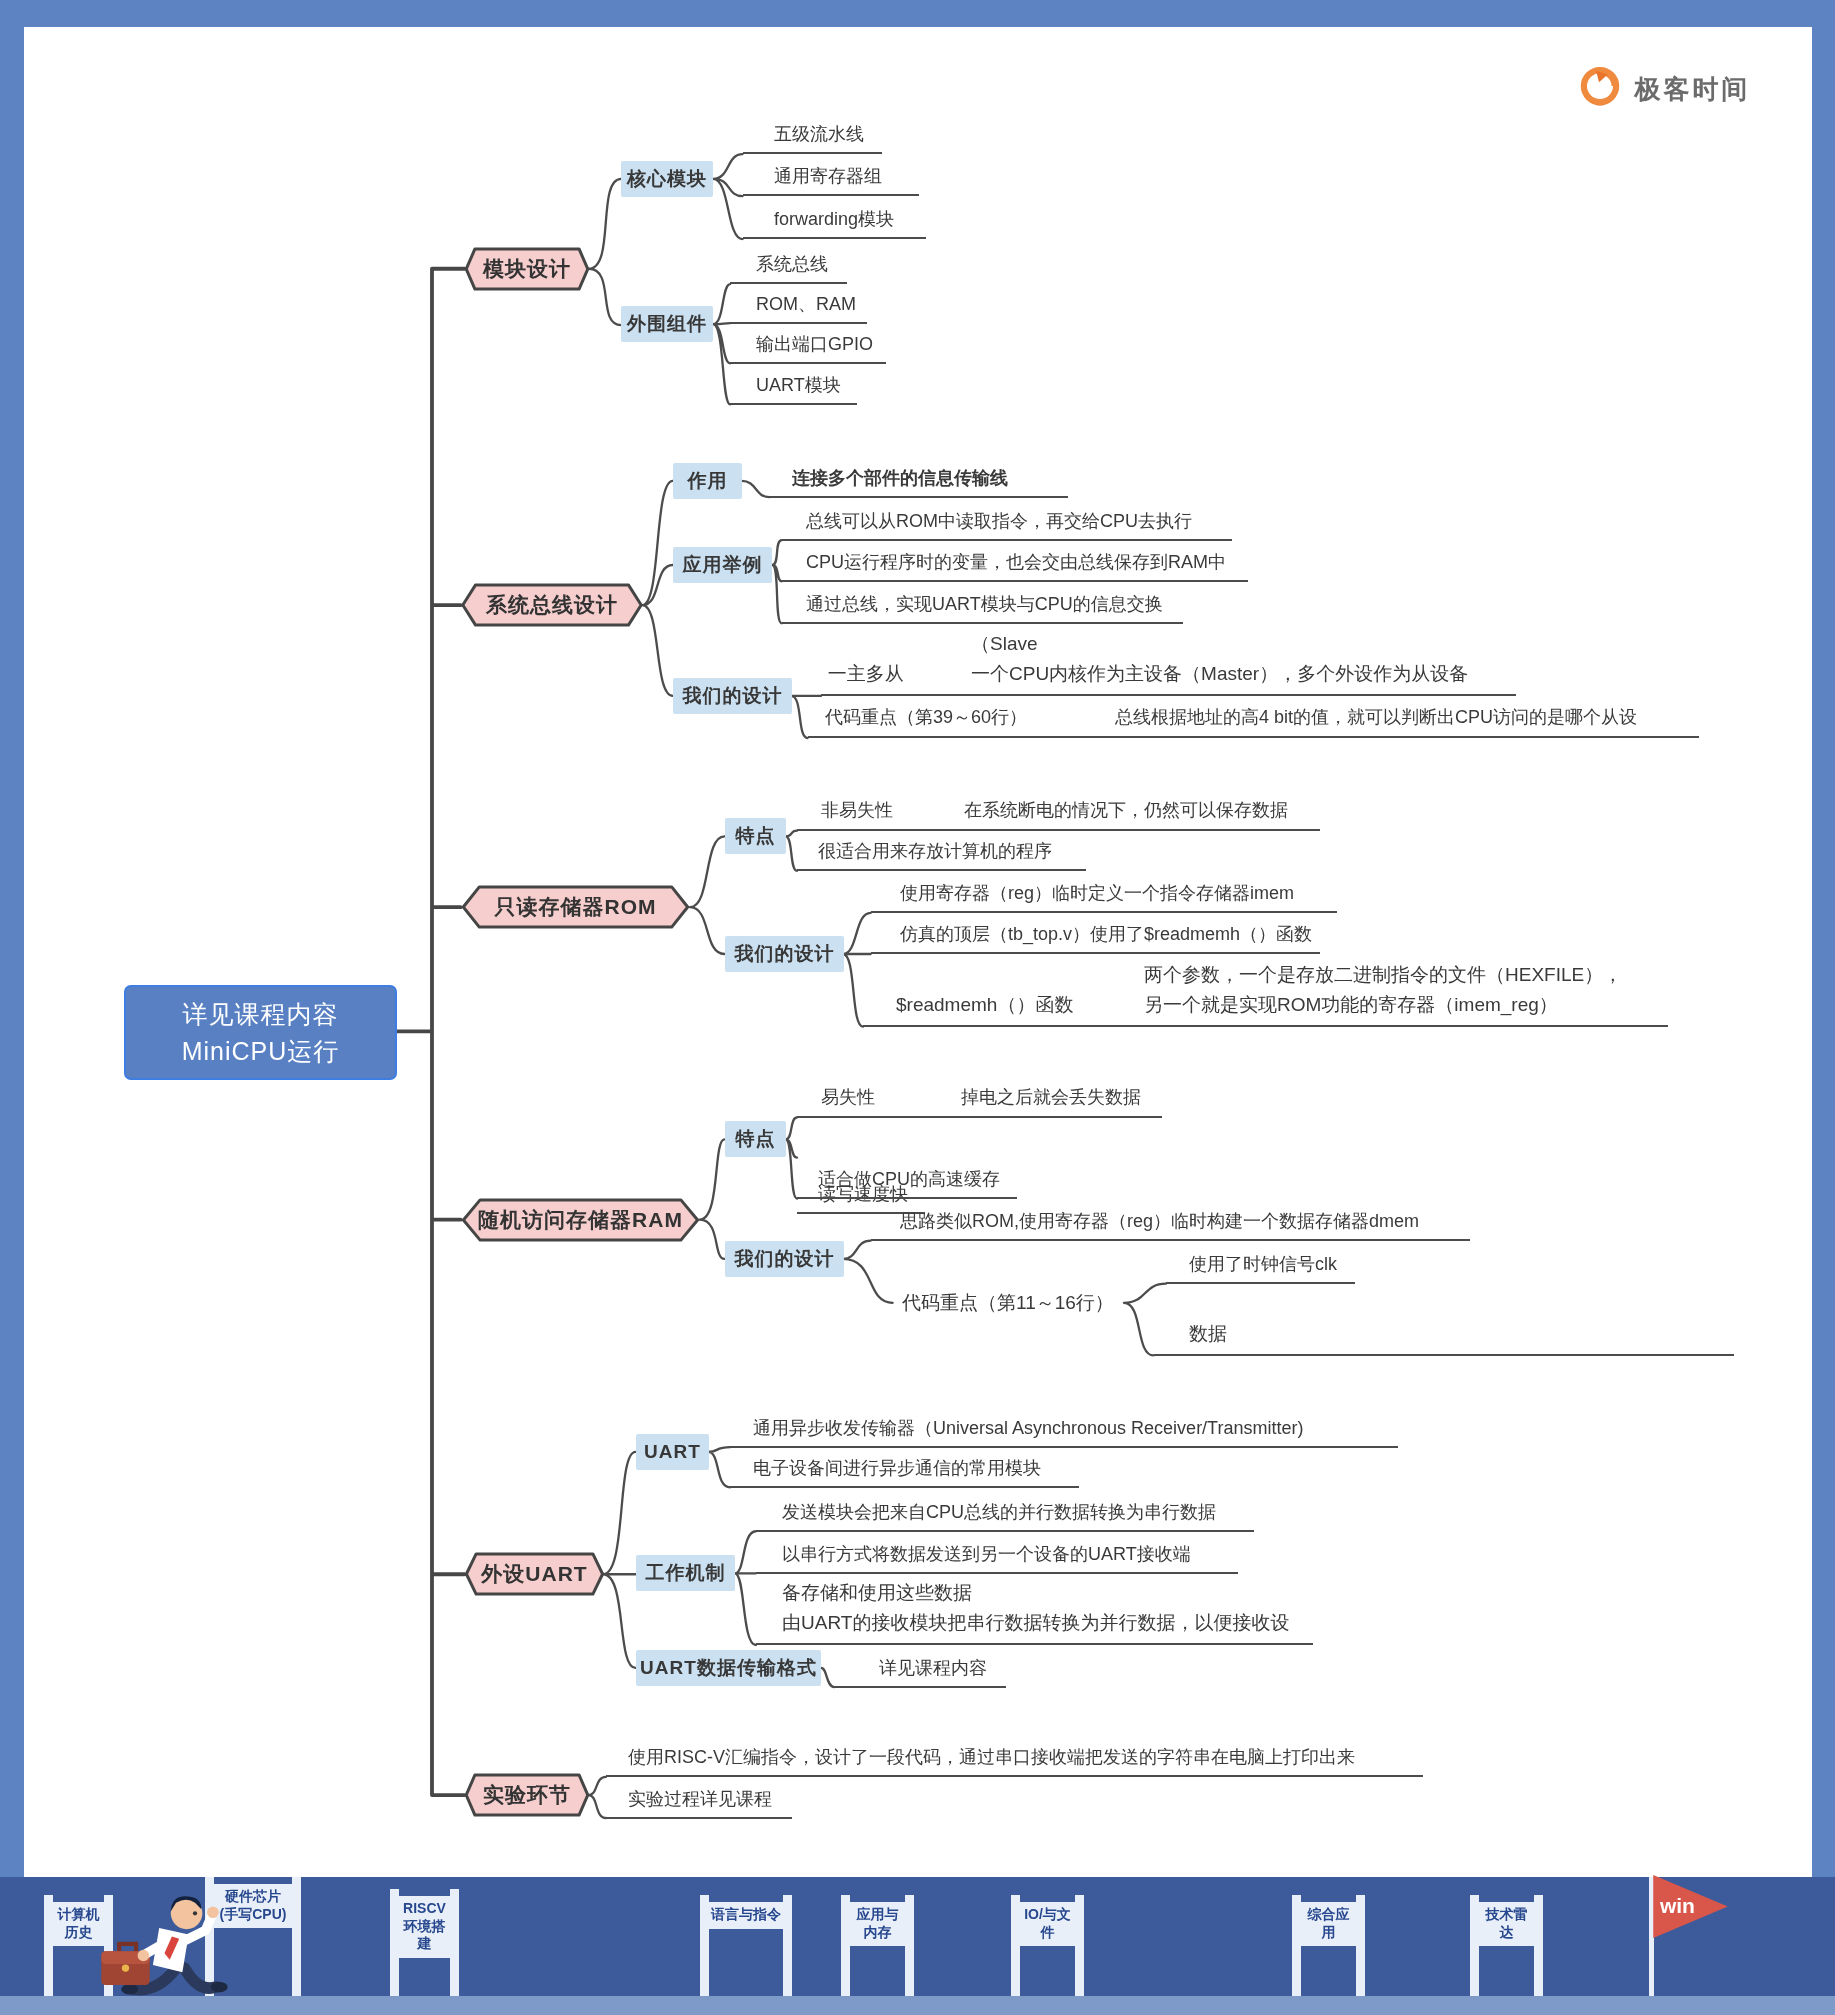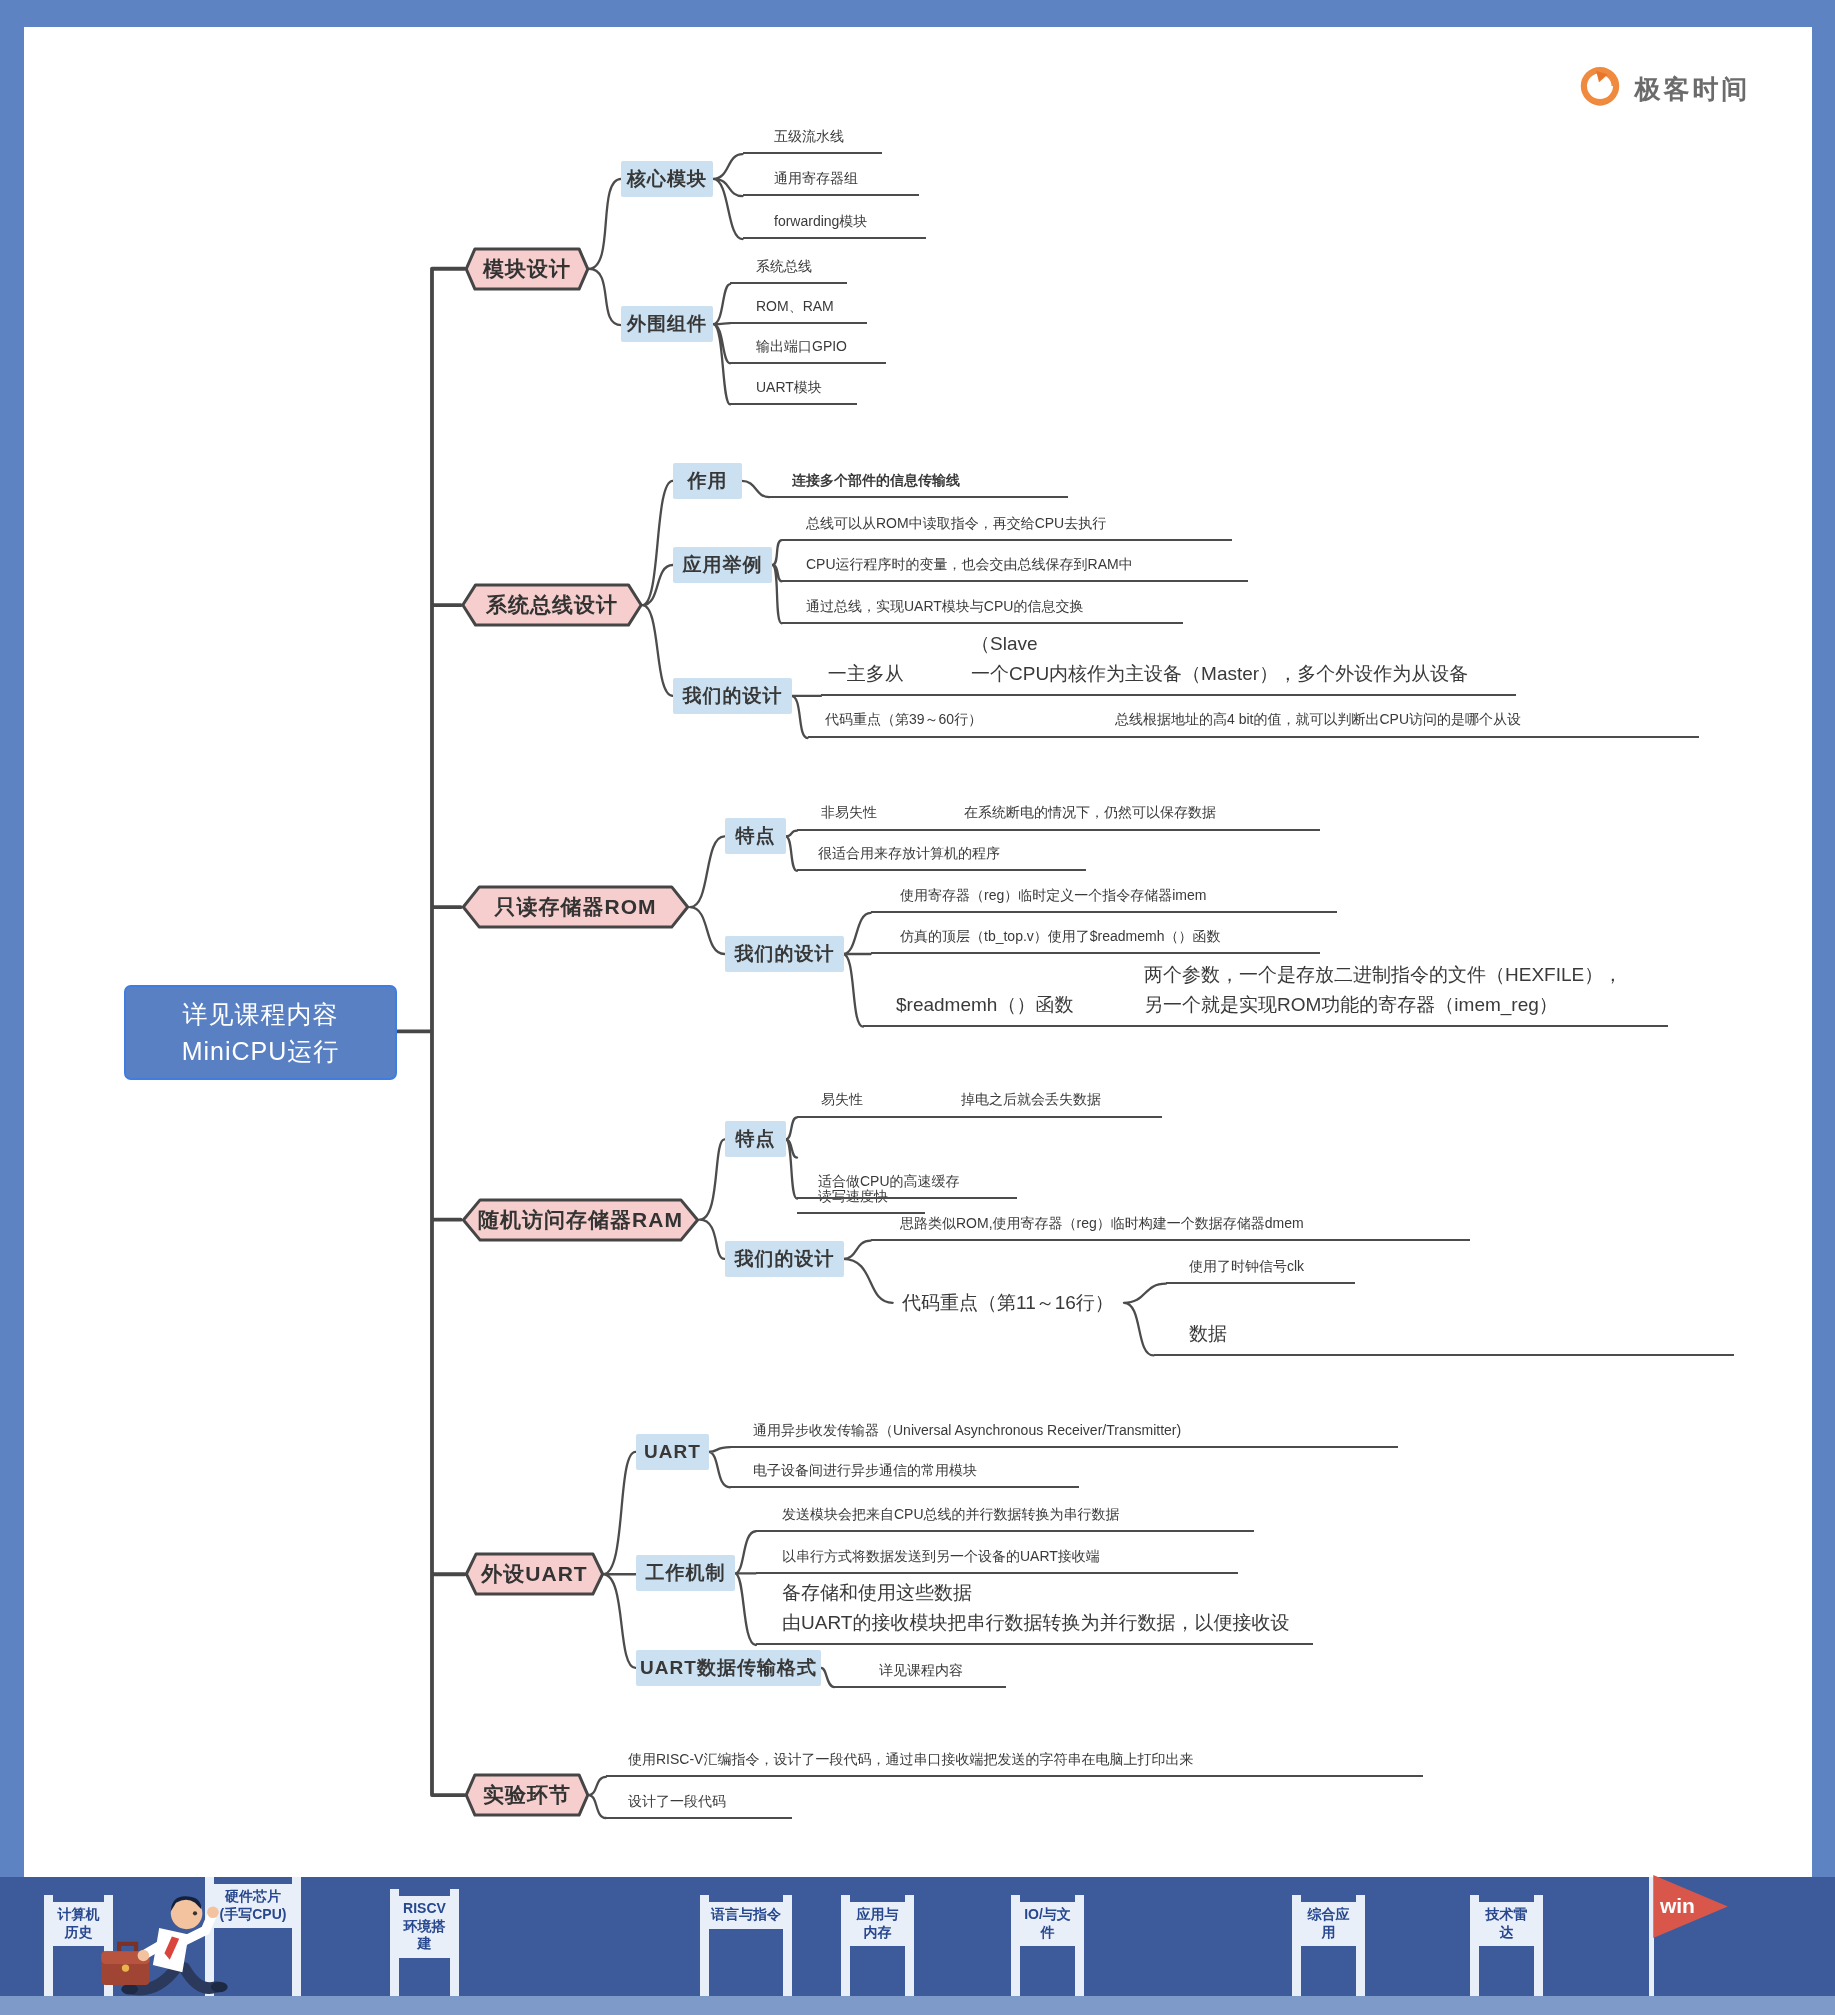--- a/index.html
+++ b/index.html
@@ -23,21 +23,21 @@
   .hex svg{position:absolute;inset:0;width:100%;height:100%;}
   .hex span{position:relative;z-index:1;}
   .tag{
     position:absolute;background:#CBE1F1;color:#383838;font-size:19px;font-weight:bold;
     height:36px;box-sizing:border-box;display:flex;align-items:center;justify-content:center;
     border-radius:1.9px;white-space:nowrap;letter-spacing:1px;
   }
   .leaf{
     position:absolute;box-sizing:border-box;height:32.5px;
     border-bottom:2.3px solid #4c4c4c;
-    font-size:14px;color:#3a3a3a;white-space:nowrap;
+    font-size:18px;color:#3a3a3a;white-space:nowrap;
     display:flex;align-items:flex-end;padding-bottom:5.7px;
   }
   .leaf.bold{font-weight:bold;}
   .leaf2{
     position:absolute;box-sizing:border-box;height:67px;
     border-bottom:2.3px solid #4c4c4c;font-size:19px;color:#3a3a3a;white-space:nowrap;
   }
   .abs{position:absolute;white-space:nowrap;}
   .two{line-height:30px;}
   .plain{position:absolute;font-size:19px;color:#3a3a3a;white-space:nowrap;}
@@ -211,21 +211,21 @@
 <div class="tag" style="left:636px;top:1650px;width:185px;">UART数据传输格式</div>
 <div class="leaf" style="left:834px;top:1655px;width:172px;padding-left:45px;">详见课程内容</div>
 
 <div class="hex" style="left:465px;top:1773px;width:124px;height:44px;">
   <svg viewBox="0 0 200 46" preserveAspectRatio="none">
       <polygon points="16,2 184,2 198,23 184,44 16,44 2,23" fill="#F5CECD" stroke="#454545" stroke-width="3" stroke-linejoin="round" vector-effect="non-scaling-stroke"></polygon>
     </svg>
   <span>实验环节</span>
 </div>
 <div class="leaf" style="left:606px;top:1744px;width:817px;padding-left:22px;">使用RISC-V汇编指令，设计了一段代码，通过串口接收端把发送的字符串在电脑上打印出来</div>
-<div class="leaf" style="left:606px;top:1786px;width:186px;padding-left:22px;">设计了一段代码</div>
+<div class="leaf" style="left:606px;top:1786px;width:186px;padding-left:22px;">实验过程详见课程</div>
 
 <div class="footer"></div>
 <div class="track"></div>
 
 <div class="gate" style="left:44px;top:1895px;width:69px;height:101px;">
   <div class="post l"></div>
     <div class="post r"></div>
   <div class="bar">计算机历史</div>
 </div>
 <div class="gate" style="left:205px;top:1877px;width:96px;height:119px;">

